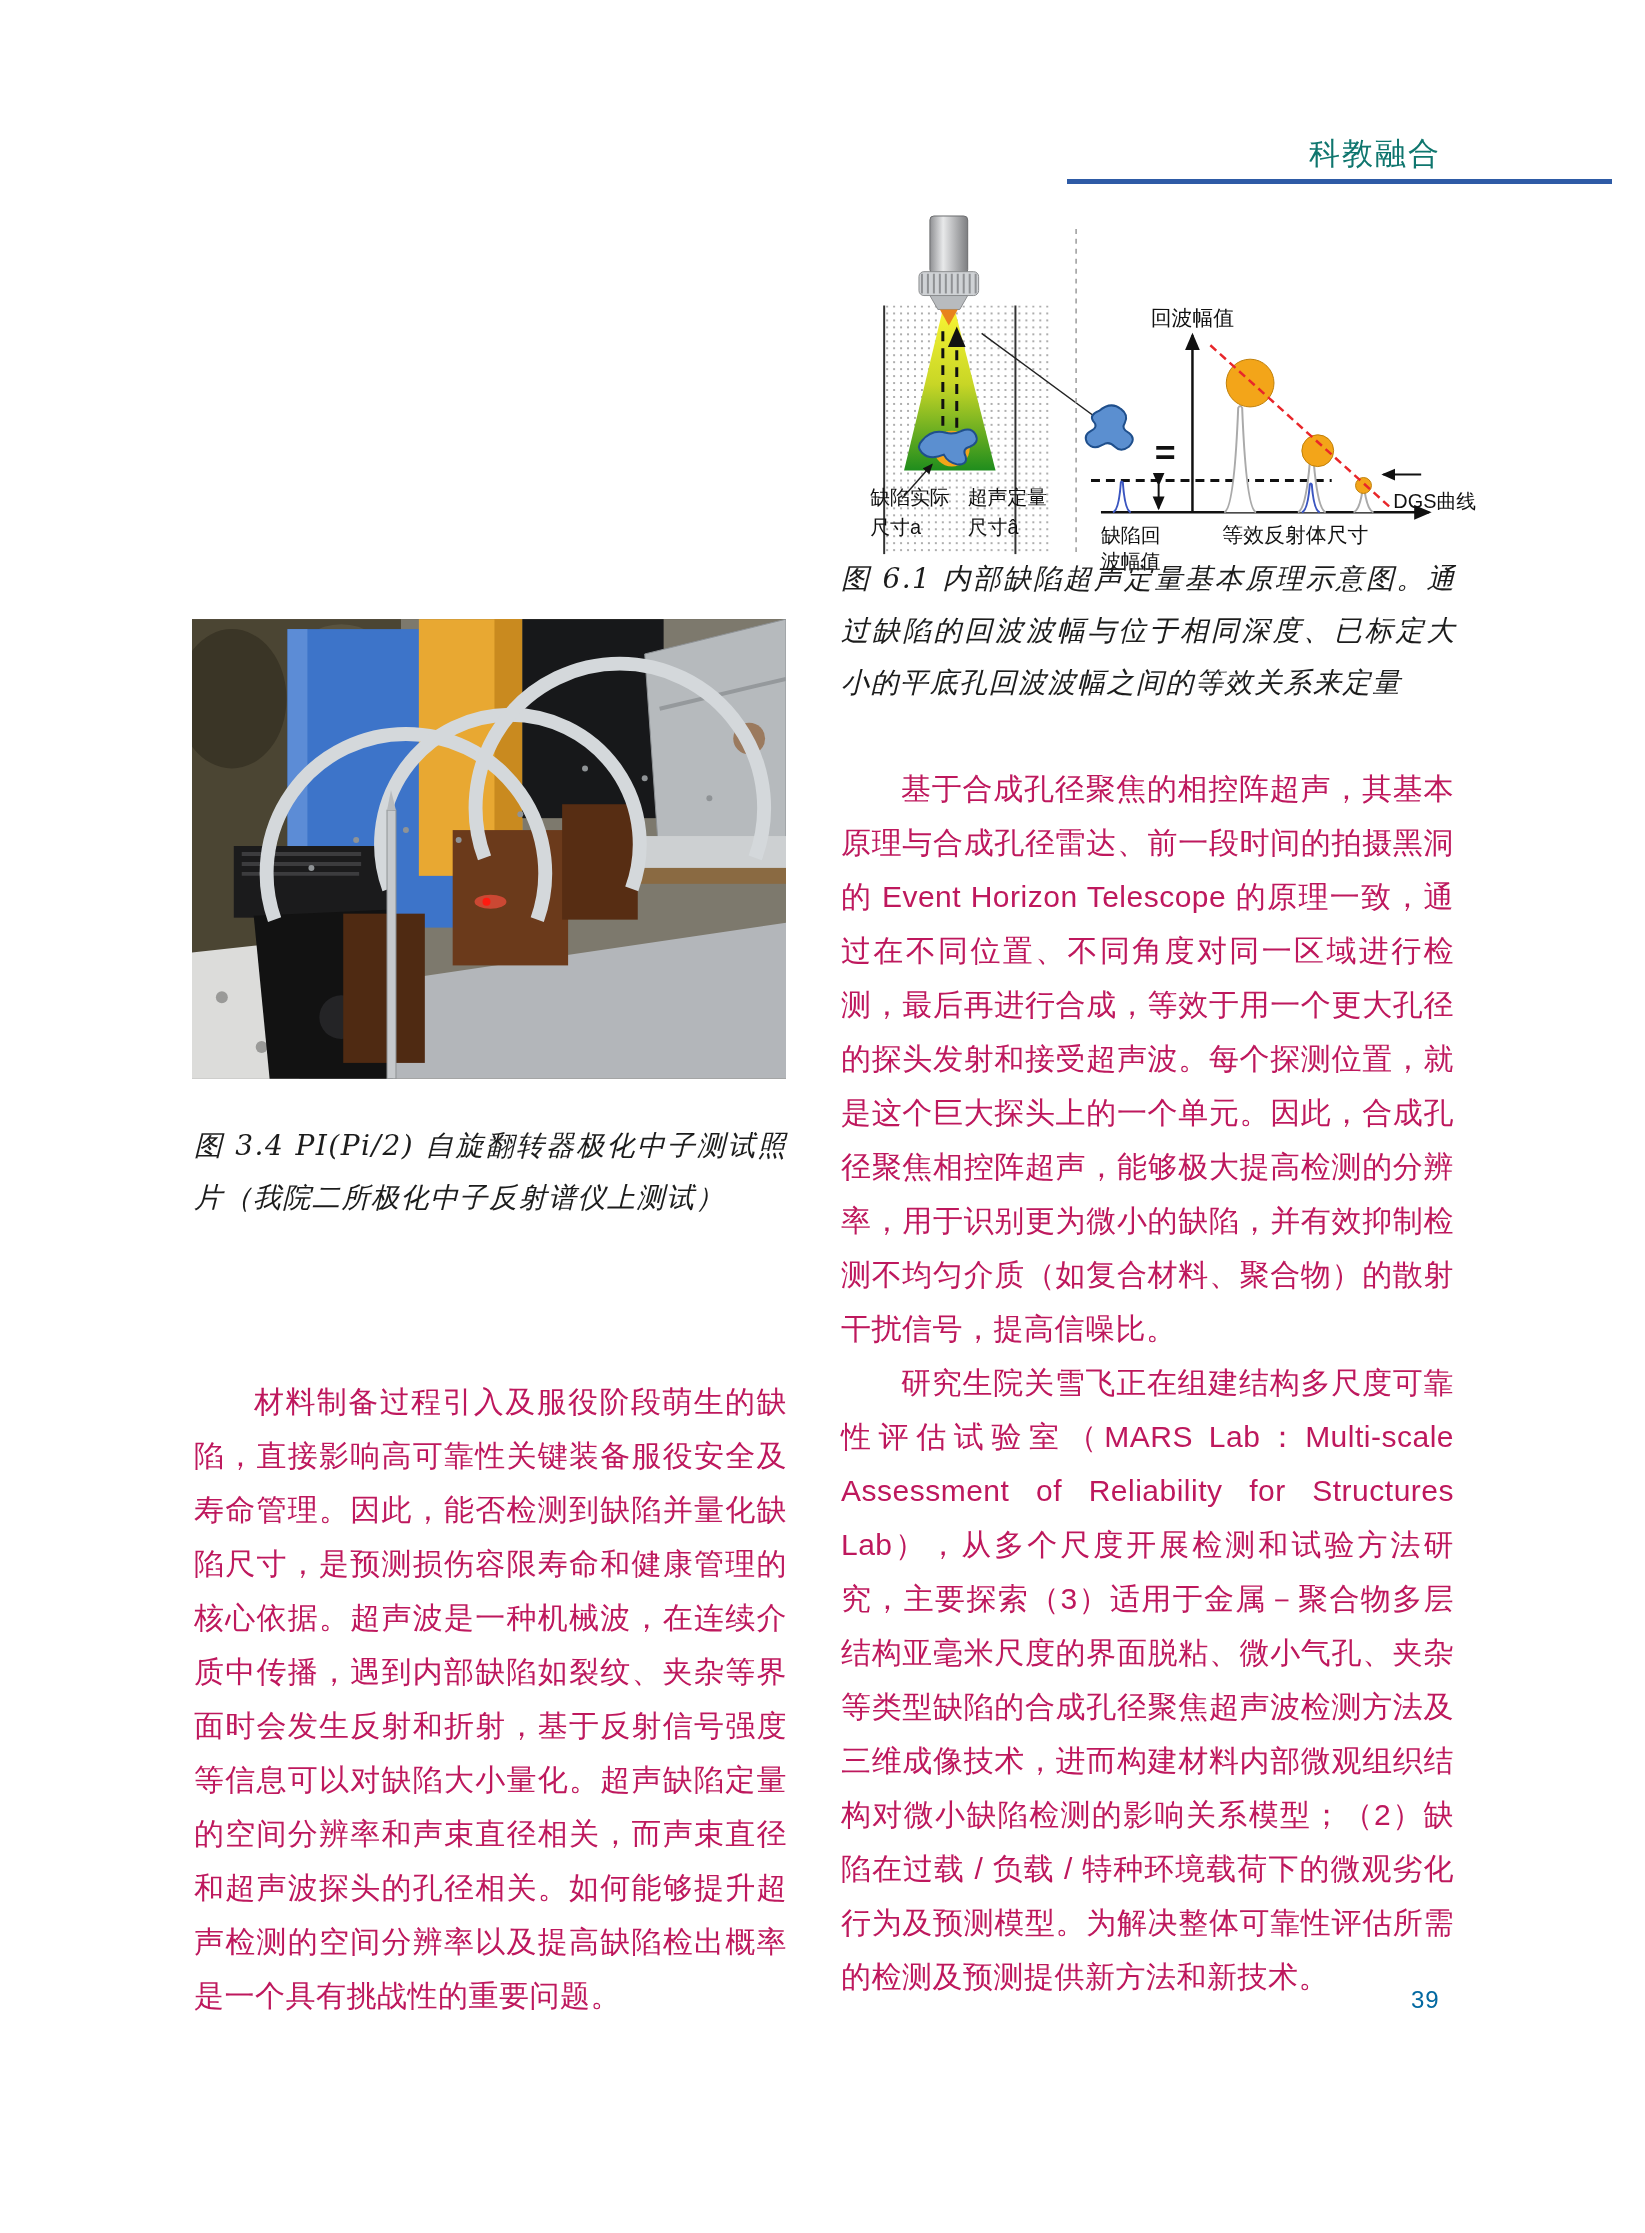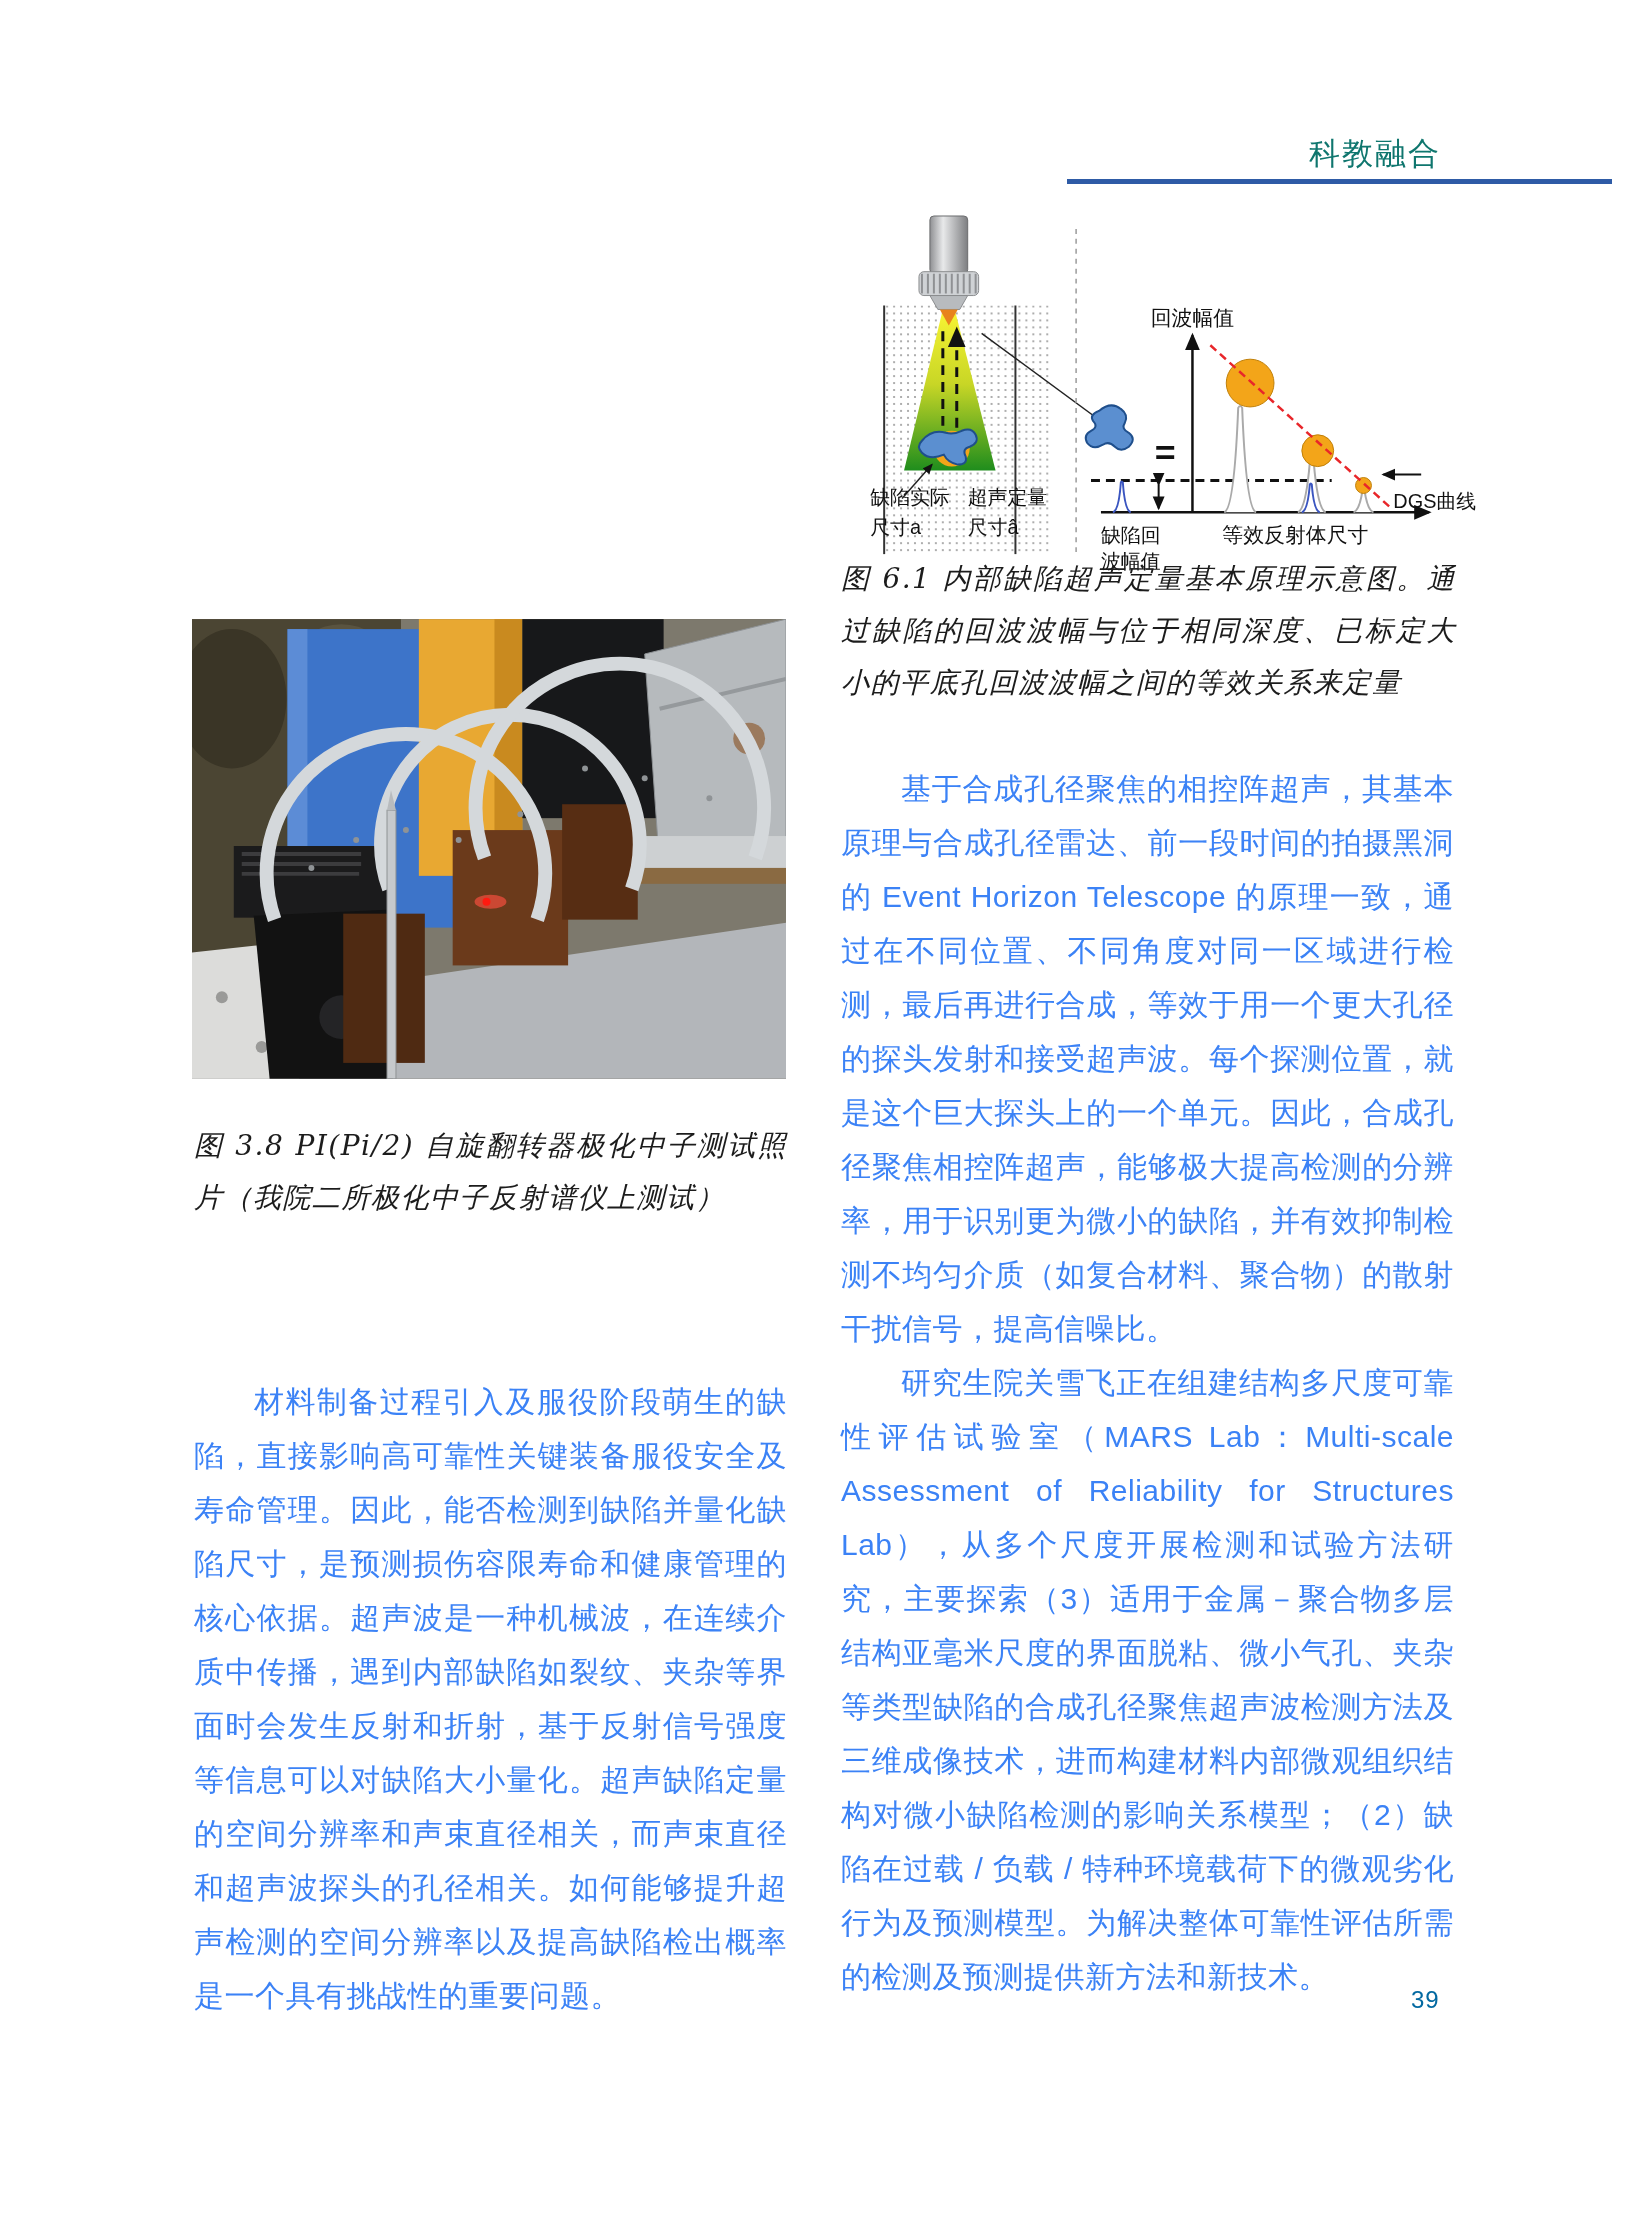--- a/index.html
+++ b/index.html
@@ -34,21 +34,21 @@
   .cap53{left:194px;top:1120px;width:593px;}
   
   .photo{left:192px;top:619px;width:594px;height:460px;background:#6e6a5e;}
   
   .section-heading{
     left:194px;top:1282px;width:593px;
     text-align:center;color:#1d57a7;font-size:31px;letter-spacing:1px;
   }
   
   .body-text{
-    color:#3b82f6;font-size:30px;line-height:54px;
+    color:#be185d;font-size:30px;line-height:54px;
     text-align:justify;letter-spacing:0.5px;
   }
   .body-text p{margin:0;text-indent:2em;}
   .left-par{left:194px;top:1375px;width:593px;}
   .right-col{left:841px;top:762px;width:613px;}
   .page-number{
     left:1411px;top:1986px;font-size:24px;color:#0369a1;letter-spacing:1px;
   }
   svg text{font-family:"Liberation Sans",sans-serif;}
 </style>
@@ -197,21 +197,21 @@
       </g>
 
       <rect x="196" y="192" width="9" height="270" fill="#c6c9cc" stroke="#8f9294"></rect>
       <polygon points="196,192 205,192 200,172" fill="#b8bbbe"></polygon>
 
       <ellipse cx="300" cy="284" rx="16" ry="7" fill="#ff5040" opacity="0.65"></ellipse>
       <circle cx="296" cy="284" r="4" fill="#ff1a10"></circle>
     </svg>
   </div>
 
-  <div class="abs caption cap53">图 3.8 PI(Pi/2) 自旋翻转器极化中子测试照片（我院二所极化中子反射谱仪上测试）</div>
+  <div class="abs caption cap53">图 3.4 PI(Pi/2) 自旋翻转器极化中子测试照片（我院二所极化中子反射谱仪上测试）</div>
 
 
   <div class="abs body-text left-par">
     <p>材料制备过程引入及服役阶段萌生的缺陷，直接影响高可靠性关键装备服役安全及寿命管理。因此，能否检测到缺陷并量化缺陷尺寸，是预测损伤容限寿命和健康管理的核心依据。超声波是一种机械波，在连续介质中传播，遇到内部缺陷如裂纹、夹杂等界面时会发生反射和折射，基于反射信号强度等信息可以对缺陷大小量化。超声缺陷定量的空间分辨率和声束直径相关，而声束直径和超声波探头的孔径相关。如何能够提升超声检测的空间分辨率以及提高缺陷检出概率是一个具有挑战性的重要问题。</p>
   </div>
 
   <div class="abs body-text right-col">
     <p>基于合成孔径聚焦的相控阵超声，其基本原理与合成孔径雷达、前一段时间的拍摄黑洞的 Event Horizon Telescope 的原理一致，通过在不同位置、不同角度对同一区域进行检测，最后再进行合成，等效于用一个更大孔径的探头发射和接受超声波。每个探测位置，就是这个巨大探头上的一个单元。因此，合成孔径聚焦相控阵超声，能够极大提高检测的分辨率，用于识别更为微小的缺陷，并有效抑制检测不均匀介质（如复合材料、聚合物）的散射干扰信号，提高信噪比。</p>
     <p>研究生院关雪飞正在组建结构多尺度可靠性评估试验室（MARS Lab：Multi-scale Assessment of Reliability for Structures Lab），从多个尺度开展检测和试验方法研究，主要探索（3）适用于金属－聚合物多层结构亚毫米尺度的界面脱粘、微小气孔、夹杂等类型缺陷的合成孔径聚焦超声波检测方法及三维成像技术，进而构建材料内部微观组织结构对微小缺陷检测的影响关系模型；（2）缺陷在过载 / 负载 / 特种环境载荷下的微观劣化行为及预测模型。为解决整体可靠性评估所需的检测及预测提供新方法和新技术。</p>
   </div>

